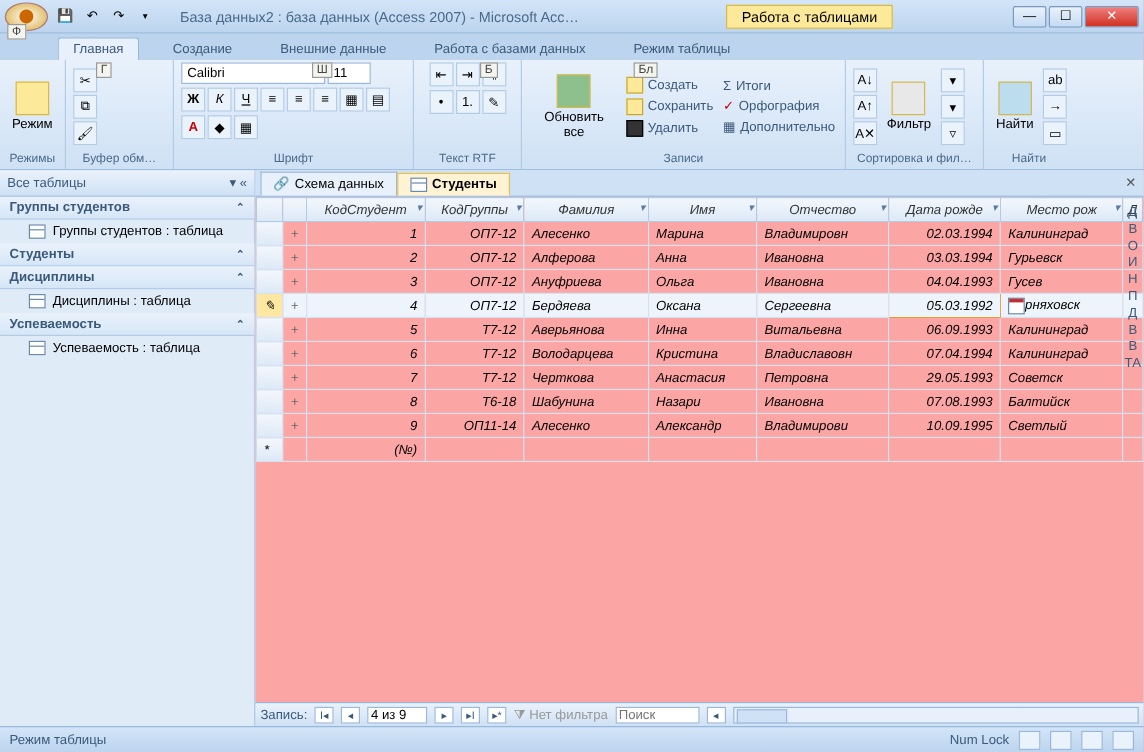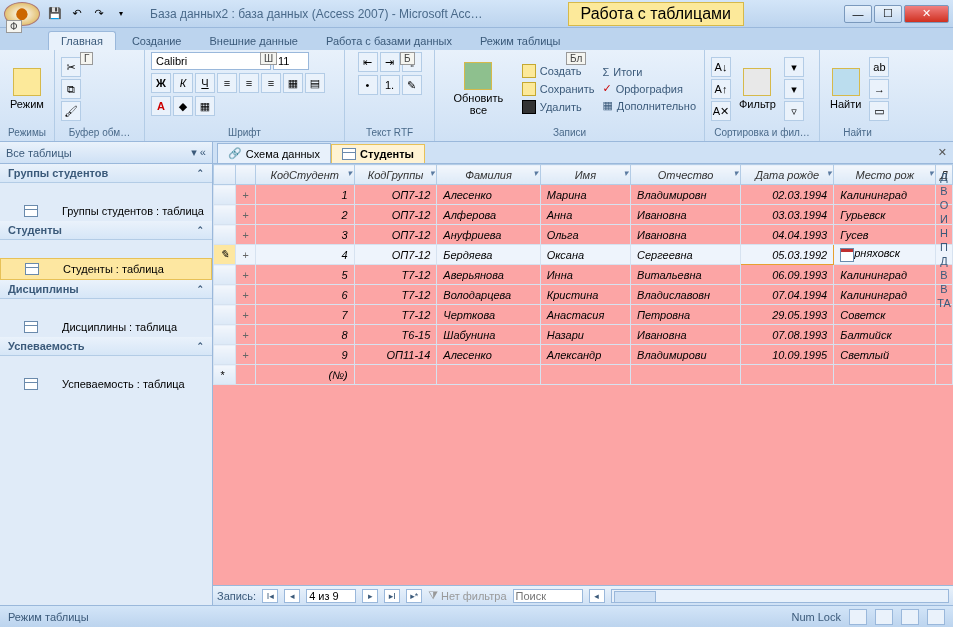--- a/index.html
+++ b/index.html
@@ -3,46 +3,46 @@
 <meta charset="utf-8">
 <style>
 * { margin: 0; padding: 0; box-sizing: border-box; font-family: Tahoma, sans-serif; font-size: 11px; }
 body { background: #bcd4ee; width: 953px; height: 627px; overflow: hidden; position: relative; }
 
 .titlebar { height: 28px; background: linear-gradient(#d3e5f8,#bcd4ee); display: flex; align-items: center; padding: 0 4px; border-bottom: 1px solid #9ab8db; }
 .office-btn { width: 36px; height: 24px; background: radial-gradient(#fff,#d8a838); border-radius: 50%; border: 1px solid #a77; margin-right: 6px; display:flex;align-items:center;justify-content:center;font-weight:bold;color:#c60; }
 .qat { display: flex; gap: 4px; align-items: center; }
 .qat span { width: 18px; height: 18px; display: inline-flex; align-items:center; justify-content:center; }
 .title-text { flex: 1; text-align: left; color: #4a6a8a; padding-left: 20px; font-size: 12px; }
-.context-tab { background: #fce99a; border: 1px solid #d6b94a; padding: 2px 12px; margin-right: 100px; font-size: 16px; }
+.context-tab { background: #fce99a; border: 1px solid #d6b94a; padding: 2px 12px; margin-right: 100px; font-size: 12px; }
 .win-controls { display: flex; gap: 2px; }
 .win-btn { width: 28px; height: 18px; background: linear-gradient(#e9f2fb,#c6dbf3); border: 1px solid #7a99bd; border-radius: 2px; display:flex;align-items:center;justify-content:center; }
 .win-close { background: linear-gradient(#f08080,#d03020); color:#fff; width: 45px; }
 
-.tabstrip { height: 22px; background: #bcd4ee; display: flex; align-items: flex-end; padding-left: 48px; gap: 4px; }
+.tabstrip { height: 22px; background: #bcd4ee; display: flex; align-items: flex-end; padding-left: 48px; gap: 16px; }
 .tab { padding: 3px 12px; color: #3b5a7a; cursor: pointer; }
 .tab.active { background: #e8f1fb; border: 1px solid #9ab8db; border-bottom: none; border-radius: 3px 3px 0 0; }
 .ribbon { height: 92px; background: linear-gradient(#e8f1fb,#cfe1f5); border-bottom: 1px solid #9ab8db; display: flex; }
 .group { border-right: 1px solid #b3cce6; padding: 2px 6px; display: flex; flex-direction: column; }
 .group-body { flex: 1; display: flex; align-items: center; gap: 4px; }
 .group-label { text-align: center; color: #4a6a8a; font-size: 10px; padding: 1px 0; white-space:nowrap; overflow:hidden; }
 .big-btn { display: flex; flex-direction: column; align-items: center; padding: 2px 4px; gap: 2px; }
 .big-btn .ico { width: 28px; height: 28px; background: #fce99a; border: 1px solid #d6b94a; }
 .small-row { display: flex; gap: 2px; align-items: center; }
 .sm { width: 20px; height: 20px; border: 1px solid #b3cce6; display:inline-flex;align-items:center;justify-content:center; background:#eaf2fb; }
 .font-box { width: 120px; height: 18px; border: 1px solid #9ab8db; background:#fff; padding: 1px 4px; display:flex;align-items:center; }
 .size-box { width: 36px; height: 18px; border: 1px solid #9ab8db; background:#fff; padding: 1px 4px; display:flex;align-items:center; }
 .rec-link { display:flex; align-items:center; gap:4px; color:#3b5a7a; padding: 1px 2px; white-space:nowrap; }
 .rec-ico { width:14px; height:14px; border:1px solid #c5a830; background:#fce99a; }
 
 .content { display: flex; height: 463px; }
 .nav { width: 213px; background: #e0ebf8; border-right: 1px solid #9ab8db; display: flex; flex-direction: column; }
 .nav-header { height: 22px; background: linear-gradient(#eaf2fb,#cfe1f5); border-bottom: 1px solid #9ab8db; display:flex; align-items:center; padding: 0 6px; justify-content:space-between; color:#3b5a7a; }
 .nav-cat { background: linear-gradient(#eaf2fb,#d6e6f7); border-bottom: 1px solid #b3cce6; padding: 3px 8px; font-weight: bold; color:#3b5a7a; display:flex; justify-content:space-between; align-items:center; }
-.nav-item { padding: 4px 8px 4px 24px; display:flex; align-items:center; gap:24px;margin-top:18px; }
+.nav-item { padding: 4px 8px 4px 24px; display:flex; align-items:center; gap:6px; }
 .nav-item.sel { background: #fde7a1; border: 1px solid #e7c157; }
 .tbl-ico { width:14px; height:12px; border:1px solid #6a8aac; background:#fff; position:relative; }
 .tbl-ico::before { content:""; position:absolute; left:0;right:0;top:3px;height:1px;background:#6a8aac; }
 
 .main { flex: 1; background: #e4edf9; display:flex; flex-direction:column; }
 .doc-tabs { height: 22px; display:flex; align-items: flex-end; padding-left: 4px; background:#cfe1f5; border-bottom:1px solid #9ab8db; position:relative; }
 .doc-tab { padding: 3px 10px; background:#e8f1fb; border:1px solid #9ab8db; border-bottom:none; display:flex; align-items:center; gap:4px; cursor:pointer; }
 .doc-tab.active { background: #fff3d3; border-color:#e7c157; font-weight:bold; }
 .doc-close { position:absolute; right:6px; top:4px; color:#555; }
 
@@ -171,21 +171,21 @@
         </div>
       <div class="small-row">
           <span class="sm">•</span>
           <span class="sm">1.</span>
           <span class="sm">✎</span>
         </div>
     </div>
     <div class="group-label">Текст RTF</div>
   </div>
   <div class="group" style="width:270px">
-    <span class="kt" style="left:566px;top:52px">Бл</span>
+    <span class="kt" style="left:528px;top:52px">Бл</span>
     <div class="group-body">
       <div class="big-btn">
           <div class="ico" style="background:#8ec08e"></div>
           <span style="text-align:center">Обновить все</span>
         </div>
       <div style="display:flex;flex-direction:column;gap:2px">
         <div class="rec-link">
             <span class="rec-ico"></span>
             <span>Создать</span>
           </div>
@@ -261,24 +261,20 @@
           <span>Группы студентов</span>
           <span style="font-size:9px">⌃</span>
         </div>
         <div class="nav-item">
           <span class="tbl-ico"></span>
           <span>Группы студентов : таблица</span>
         </div>
         <div class="nav-cat">
           <span>Студенты</span>
           <span style="font-size:9px">⌃</span>
-        </div>
-        <div class="nav-item sel">
-          <span class="tbl-ico"></span>
-          <span>Студенты : таблица</span>
         </div>
         <div class="nav-cat">
           <span>Дисциплины</span>
           <span style="font-size:9px">⌃</span>
         </div>
         <div class="nav-item">
           <span class="tbl-ico"></span>
           <span>Дисциплины : таблица</span>
         </div>
         <div class="nav-cat">
@@ -401,21 +397,21 @@
               <td>Анастасия</td>
               <td>Петровна</td>
               <td class="num">29.05.1993</td>
               <td>Советск</td>
               <td></td>
             </tr>
             <tr>
               <td class="rowhdr"></td>
               <td class="expander">+</td>
               <td class="num">8</td>
-              <td style="text-align:right">Т6-15</td>
+              <td style="text-align:right">Т6-18</td>
               <td>Шабунина</td>
               <td>Назари</td>
               <td>Ивановна</td>
               <td class="num">07.08.1993</td>
               <td>Балтийск</td>
               <td></td>
             </tr>
             <tr>
               <td class="rowhdr"></td>
               <td class="expander">+</td>

